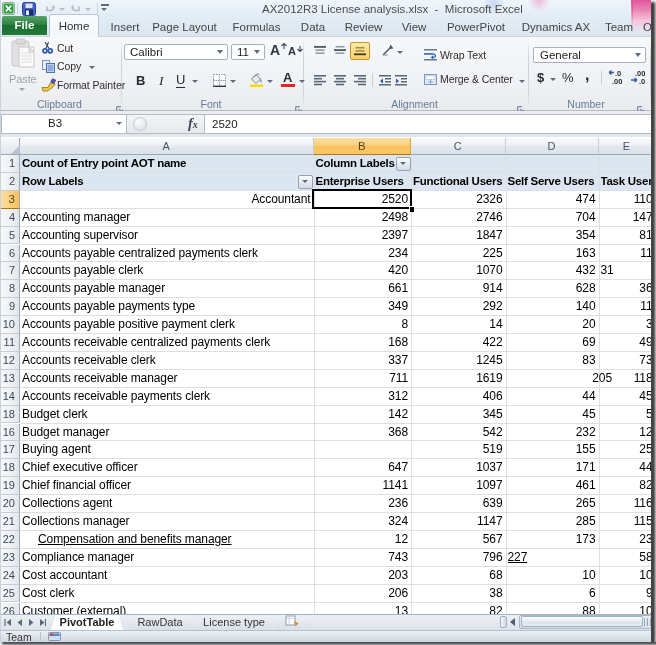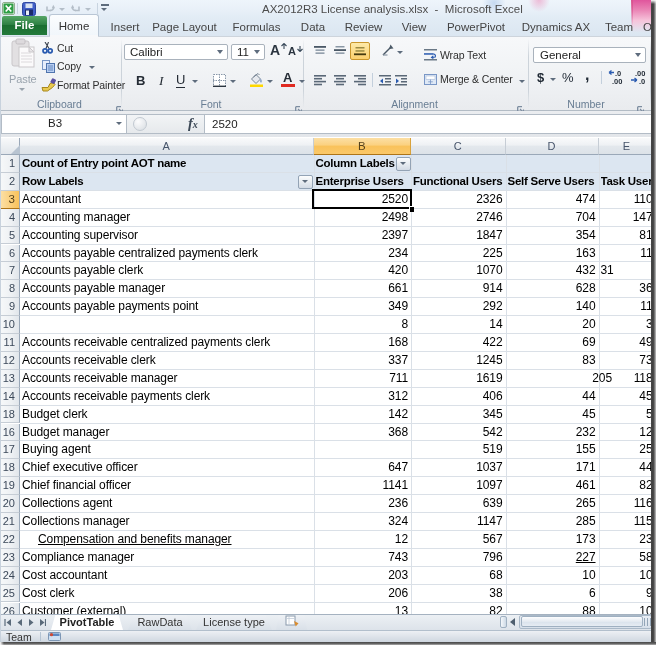--- a/index.html
+++ b/index.html
@@ -357,21 +357,21 @@
     </div>
     <div class="cell b" style="left:22px;top:35.9px;width:288.5px;height:16.9px;line-height:16.9px;">Row Labels</div>
     <div class="ddbtn" style="left:298px;top:37.9px"></div>
     <div class="abs" style="left:302px;top:42.9px">
       <span class="dd"></span>
     </div>
     <div class="cell b" style="left:315.5px;top:35.9px;width:92.5px;height:16.9px;line-height:16.9px;">Enterprise Users</div>
     <div class="cell b" style="left:413px;top:35.9px;width:89.5px;height:16.9px;line-height:16.9px;">Functional Users</div>
     <div class="cell b" style="left:507.5px;top:35.9px;width:88.0px;height:16.9px;line-height:16.9px;">Self Serve Users</div>
     <div class="cell b" style="left:600.5px;top:35.9px;width:52.0px;height:16.9px;line-height:16.9px;">Task Users</div>
-    <div class="cell" style="left:22px;top:53.8px;width:288.5px;height:16.9px;line-height:16.9px;">Accountant</div>
+    <div class="cell" style="left:22px;top:53.8px;width:288.5px;height:16.9px;line-height:16.9px;text-align:right;">Accountant</div>
     <div class="cell" style="left:315.5px;top:53.8px;width:92.5px;height:16.9px;line-height:16.9px;text-align:right;">2520</div>
     <div class="cell" style="left:413px;top:53.8px;width:89.5px;height:16.9px;line-height:16.9px;text-align:right;">2326</div>
     <div class="cell" style="left:507.5px;top:53.8px;width:88.0px;height:16.9px;line-height:16.9px;text-align:right;">474</div>
     <div class="cell" style="left:600.5px;top:53.8px;width:52.0px;height:16.9px;line-height:16.9px;text-align:right;">110</div>
     <div class="cell" style="left:22px;top:71.7px;width:288.5px;height:16.9px;line-height:16.9px;">Accounting manager</div>
     <div class="cell" style="left:315.5px;top:71.7px;width:92.5px;height:16.9px;line-height:16.9px;text-align:right;">2498</div>
     <div class="cell" style="left:413px;top:71.7px;width:89.5px;height:16.9px;line-height:16.9px;text-align:right;">2746</div>
     <div class="cell" style="left:507.5px;top:71.7px;width:88.0px;height:16.9px;line-height:16.9px;text-align:right;">704</div>
     <div class="cell" style="left:600.5px;top:71.7px;width:52.0px;height:16.9px;line-height:16.9px;text-align:right;">147</div>
     <div class="cell" style="left:22px;top:89.6px;width:288.5px;height:16.9px;line-height:16.9px;">Accounting supervisor</div>
@@ -387,25 +387,26 @@
     <div class="cell" style="left:22px;top:125.4px;width:288.5px;height:16.9px;line-height:16.9px;">Accounts payable clerk</div>
     <div class="cell" style="left:315.5px;top:125.4px;width:92.5px;height:16.9px;line-height:16.9px;text-align:right;">420</div>
     <div class="cell" style="left:413px;top:125.4px;width:89.5px;height:16.9px;line-height:16.9px;text-align:right;">1070</div>
     <div class="cell" style="left:507.5px;top:125.4px;width:88.0px;height:16.9px;line-height:16.9px;text-align:right;">432</div>
     <div class="cell" style="left:600.5px;top:125.4px;width:52.0px;height:16.9px;line-height:16.9px;">31</div>
     <div class="cell" style="left:22px;top:143.3px;width:288.5px;height:16.9px;line-height:16.9px;">Accounts payable manager</div>
     <div class="cell" style="left:315.5px;top:143.3px;width:92.5px;height:16.9px;line-height:16.9px;text-align:right;">661</div>
     <div class="cell" style="left:413px;top:143.3px;width:89.5px;height:16.9px;line-height:16.9px;text-align:right;">914</div>
     <div class="cell" style="left:507.5px;top:143.3px;width:88.0px;height:16.9px;line-height:16.9px;text-align:right;">628</div>
     <div class="cell" style="left:600.5px;top:143.3px;width:52.0px;height:16.9px;line-height:16.9px;text-align:right;">36</div>
-    <div class="cell" style="left:22px;top:161.2px;width:288.5px;height:16.9px;line-height:16.9px;">Accounts payable payments point</div>
+    <div class="cell" style="left:22px;top:161.2px;width:288.5px;height:16.9px;line-height:16.9px;">Accounts payable payments type</div>
     <div class="cell" style="left:315.5px;top:161.2px;width:92.5px;height:16.9px;line-height:16.9px;text-align:right;">349</div>
     <div class="cell" style="left:413px;top:161.2px;width:89.5px;height:16.9px;line-height:16.9px;text-align:right;">292</div>
     <div class="cell" style="left:507.5px;top:161.2px;width:88.0px;height:16.9px;line-height:16.9px;text-align:right;">140</div>
     <div class="cell" style="left:600.5px;top:161.2px;width:52.0px;height:16.9px;line-height:16.9px;text-align:right;">11</div>
+    <div class="cell" style="left:22px;top:179.1px;width:288.5px;height:16.9px;line-height:16.9px;">Accounts payable positive payment clerk</div>
     <div class="cell" style="left:315.5px;top:179.1px;width:92.5px;height:16.9px;line-height:16.9px;text-align:right;">8</div>
     <div class="cell" style="left:413px;top:179.1px;width:89.5px;height:16.9px;line-height:16.9px;text-align:right;">14</div>
     <div class="cell" style="left:507.5px;top:179.1px;width:88.0px;height:16.9px;line-height:16.9px;text-align:right;">20</div>
     <div class="cell" style="left:600.5px;top:179.1px;width:52.0px;height:16.9px;line-height:16.9px;text-align:right;">3</div>
     <div class="cell" style="left:22px;top:197.0px;width:288.5px;height:16.9px;line-height:16.9px;">Accounts receivable centralized payments clerk</div>
     <div class="cell" style="left:315.5px;top:197.0px;width:92.5px;height:16.9px;line-height:16.9px;text-align:right;">168</div>
     <div class="cell" style="left:413px;top:197.0px;width:89.5px;height:16.9px;line-height:16.9px;text-align:right;">422</div>
     <div class="cell" style="left:507.5px;top:197.0px;width:88.0px;height:16.9px;line-height:16.9px;text-align:right;">69</div>
     <div class="cell" style="left:600.5px;top:197.0px;width:52.0px;height:16.9px;line-height:16.9px;text-align:right;">49</div>
     <div class="cell" style="left:22px;top:214.9px;width:288.5px;height:16.9px;line-height:16.9px;">Accounts receivable clerk</div>
@@ -458,21 +459,21 @@
     <div class="cell" style="left:507.5px;top:376.0px;width:88.0px;height:16.9px;line-height:16.9px;text-align:right;">285</div>
     <div class="cell" style="left:600.5px;top:376.0px;width:52.0px;height:16.9px;line-height:16.9px;text-align:right;">115</div>
     <div class="cell" style="left:38px;top:393.9px;width:288.5px;height:16.9px;line-height:16.9px;text-decoration:underline;">Compensation and benefits manager</div>
     <div class="cell" style="left:315.5px;top:393.9px;width:92.5px;height:16.9px;line-height:16.9px;text-align:right;">12</div>
     <div class="cell" style="left:413px;top:393.9px;width:89.5px;height:16.9px;line-height:16.9px;text-align:right;">567</div>
     <div class="cell" style="left:507.5px;top:393.9px;width:88.0px;height:16.9px;line-height:16.9px;text-align:right;">173</div>
     <div class="cell" style="left:600.5px;top:393.9px;width:52.0px;height:16.9px;line-height:16.9px;text-align:right;">23</div>
     <div class="cell" style="left:22px;top:411.8px;width:288.5px;height:16.9px;line-height:16.9px;">Compliance manager</div>
     <div class="cell" style="left:315.5px;top:411.8px;width:92.5px;height:16.9px;line-height:16.9px;text-align:right;">743</div>
     <div class="cell" style="left:413px;top:411.8px;width:89.5px;height:16.9px;line-height:16.9px;text-align:right;">796</div>
-    <div class="cell" style="left:507.5px;top:411.8px;width:88.0px;height:16.9px;line-height:16.9px;text-align:right;text-decoration:underline;">227</div>
+    <div class="cell" style="left:507.5px;top:411.8px;width:88.0px;height:16.9px;line-height:16.9px;text-decoration:underline;">227</div>
     <div class="cell" style="left:600.5px;top:411.8px;width:52.0px;height:16.9px;line-height:16.9px;text-align:right;">58</div>
     <div class="cell" style="left:22px;top:429.7px;width:288.5px;height:16.9px;line-height:16.9px;">Cost accountant</div>
     <div class="cell" style="left:315.5px;top:429.7px;width:92.5px;height:16.9px;line-height:16.9px;text-align:right;">203</div>
     <div class="cell" style="left:413px;top:429.7px;width:89.5px;height:16.9px;line-height:16.9px;text-align:right;">68</div>
     <div class="cell" style="left:507.5px;top:429.7px;width:88.0px;height:16.9px;line-height:16.9px;text-align:right;">10</div>
     <div class="cell" style="left:600.5px;top:429.7px;width:52.0px;height:16.9px;line-height:16.9px;text-align:right;">10</div>
     <div class="cell" style="left:22px;top:447.6px;width:288.5px;height:16.9px;line-height:16.9px;">Cost clerk</div>
     <div class="cell" style="left:315.5px;top:447.6px;width:92.5px;height:16.9px;line-height:16.9px;text-align:right;">206</div>
     <div class="cell" style="left:413px;top:447.6px;width:89.5px;height:16.9px;line-height:16.9px;text-align:right;">38</div>
     <div class="cell" style="left:507.5px;top:447.6px;width:88.0px;height:16.9px;line-height:16.9px;text-align:right;">6</div>

